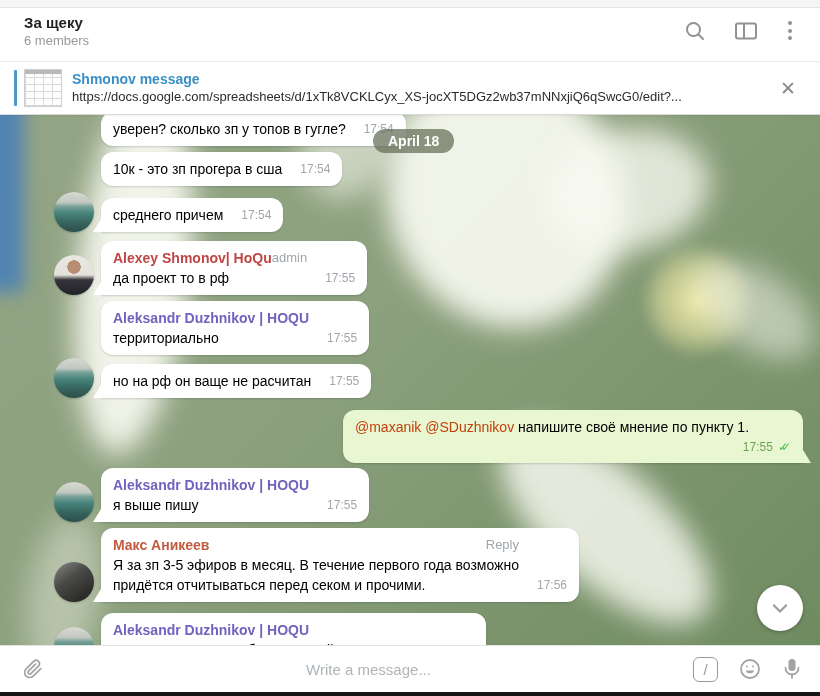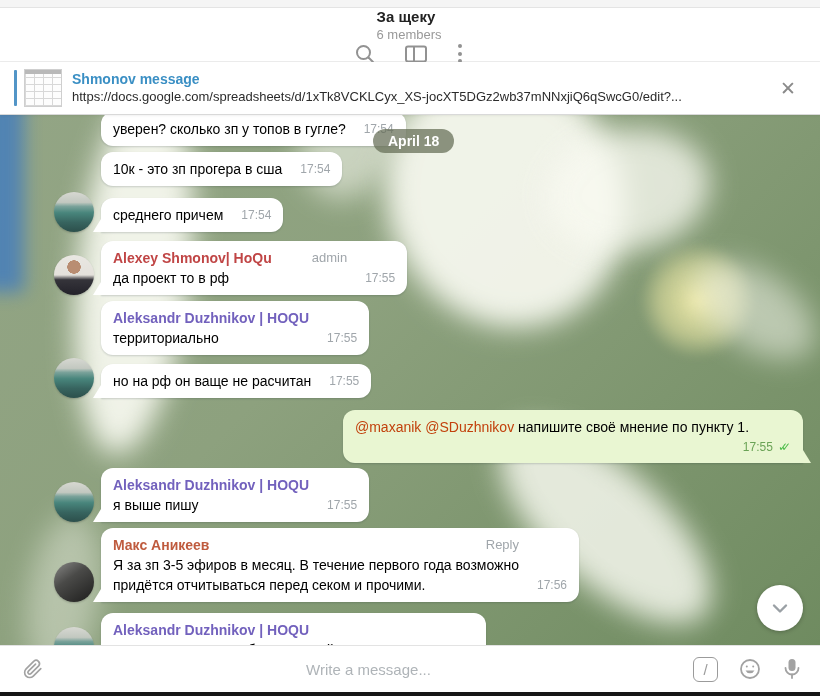--- a/index.html
+++ b/index.html
@@ -4,21 +4,21 @@
 <style>
   * { margin:0; padding:0; box-sizing:border-box; }
   html,body { width:820px; height:696px; }
   body { font-family:"Liberation Sans","DejaVu Sans",sans-serif; background:#fff; }
   .app { position:relative; width:820px; height:696px; overflow:hidden; background:#fff; }
 
   
   .top-strip { height:8px; background:#f5f5f5; border-bottom:1px solid #e4e4e4; }
 
   
-  .header { height:54px; background:#fff; display:flex; align-items:center; justify-content:space-between; padding:0 26px 8px 24px; border-bottom:1px solid #ececec;flex-direction:column; }
+  .header { height:54px; background:#fff; display:flex; align-items:center; justify-content:space-between; padding:0 26px 8px 24px; border-bottom:1px solid #ececec; }
   .h-titles { display:flex; flex-direction:column; gap:2px; }
   .h-title { font-size:15px; font-weight:bold; color:#222; }
   .h-sub { font-size:13px; color:#999; }
   .h-icons { display:flex; align-items:center; gap:28px; }
   .hicon { color:#929292; display:flex; align-items:center; cursor:pointer; }
   .dots { display:flex; flex-direction:column; gap:3.5px; padding:2px; }
   .dots i { width:4px; height:4px; border-radius:50%; background:#929292; }
 
   
   .pinned { height:53px; background:#fff; display:flex; align-items:center; padding:0 18px 0 14px; border-bottom:1px solid #d9d9d9; box-shadow:0 1px 2px rgba(0,0,0,.06); position:relative; z-index:5; }
@@ -59,21 +59,21 @@
             linear-gradient(180deg,#e9e7e2 0%,#e4e1db 50%,#35343a 62%,#23222a 100%); }
   .av-dark { background:linear-gradient(145deg,#8a8a88 0%,#4a4a48 40%,#1d1d1c 100%); }
 
   .bubble { position:relative; background:#fff; border-radius:12px; padding:7px 60px 7px 12px;
      font-size:14px; line-height:20px; color:#000; box-shadow:0 1px 2px rgba(16,35,47,.18); max-width:478px; cursor:pointer; }
   .bubble .time { position:absolute; right:12px; bottom:7px; font-size:12px; color:#a0a6ab; }
   .bubble.no-time { padding-right:12px; }
   .tail-l { border-bottom-left-radius:0; }
   .tail-l::before { content:""; position:absolute; bottom:0; left:-8px; width:8px; height:13px; background:#fff;
      clip-path:polygon(100% 0, 100% 100%, 0 100%); }
-  .name-row { display:flex; justify-content:space-between; gap:40px; font-size:14px; font-weight:bold; line-height:20px; }
+  .name-row { display:flex; justify-content:space-between; font-size:14px; font-weight:bold; line-height:20px; }
   .nm-red { color:#c04545; } .nm-purple { color:#7261bd; } .nm-orange { color:#bf5b3e; }
   .name-badge { font-weight:normal; color:#a0a6ab; font-size:13px; }
 
   .bubble.out { background:#e9f6d2; padding:7px 12px; min-width:460px; border-bottom-right-radius:0; }
   .bubble.out::after { content:""; position:absolute; bottom:0; right:-8px; width:8px; height:13px; background:#e9f6d2;
      clip-path:polygon(0 0, 0 100%, 100% 100%); }
   .mention { color:#c2410c; cursor:pointer; }
   .out-meta { text-align:right; font-size:12px; color:#6aa356; line-height:18px; margin-top:1px; }
   .checks { color:#4dbd4a; letter-spacing:-7px; padding-right:7px; margin-left:5px; font-weight:bold; }
 

